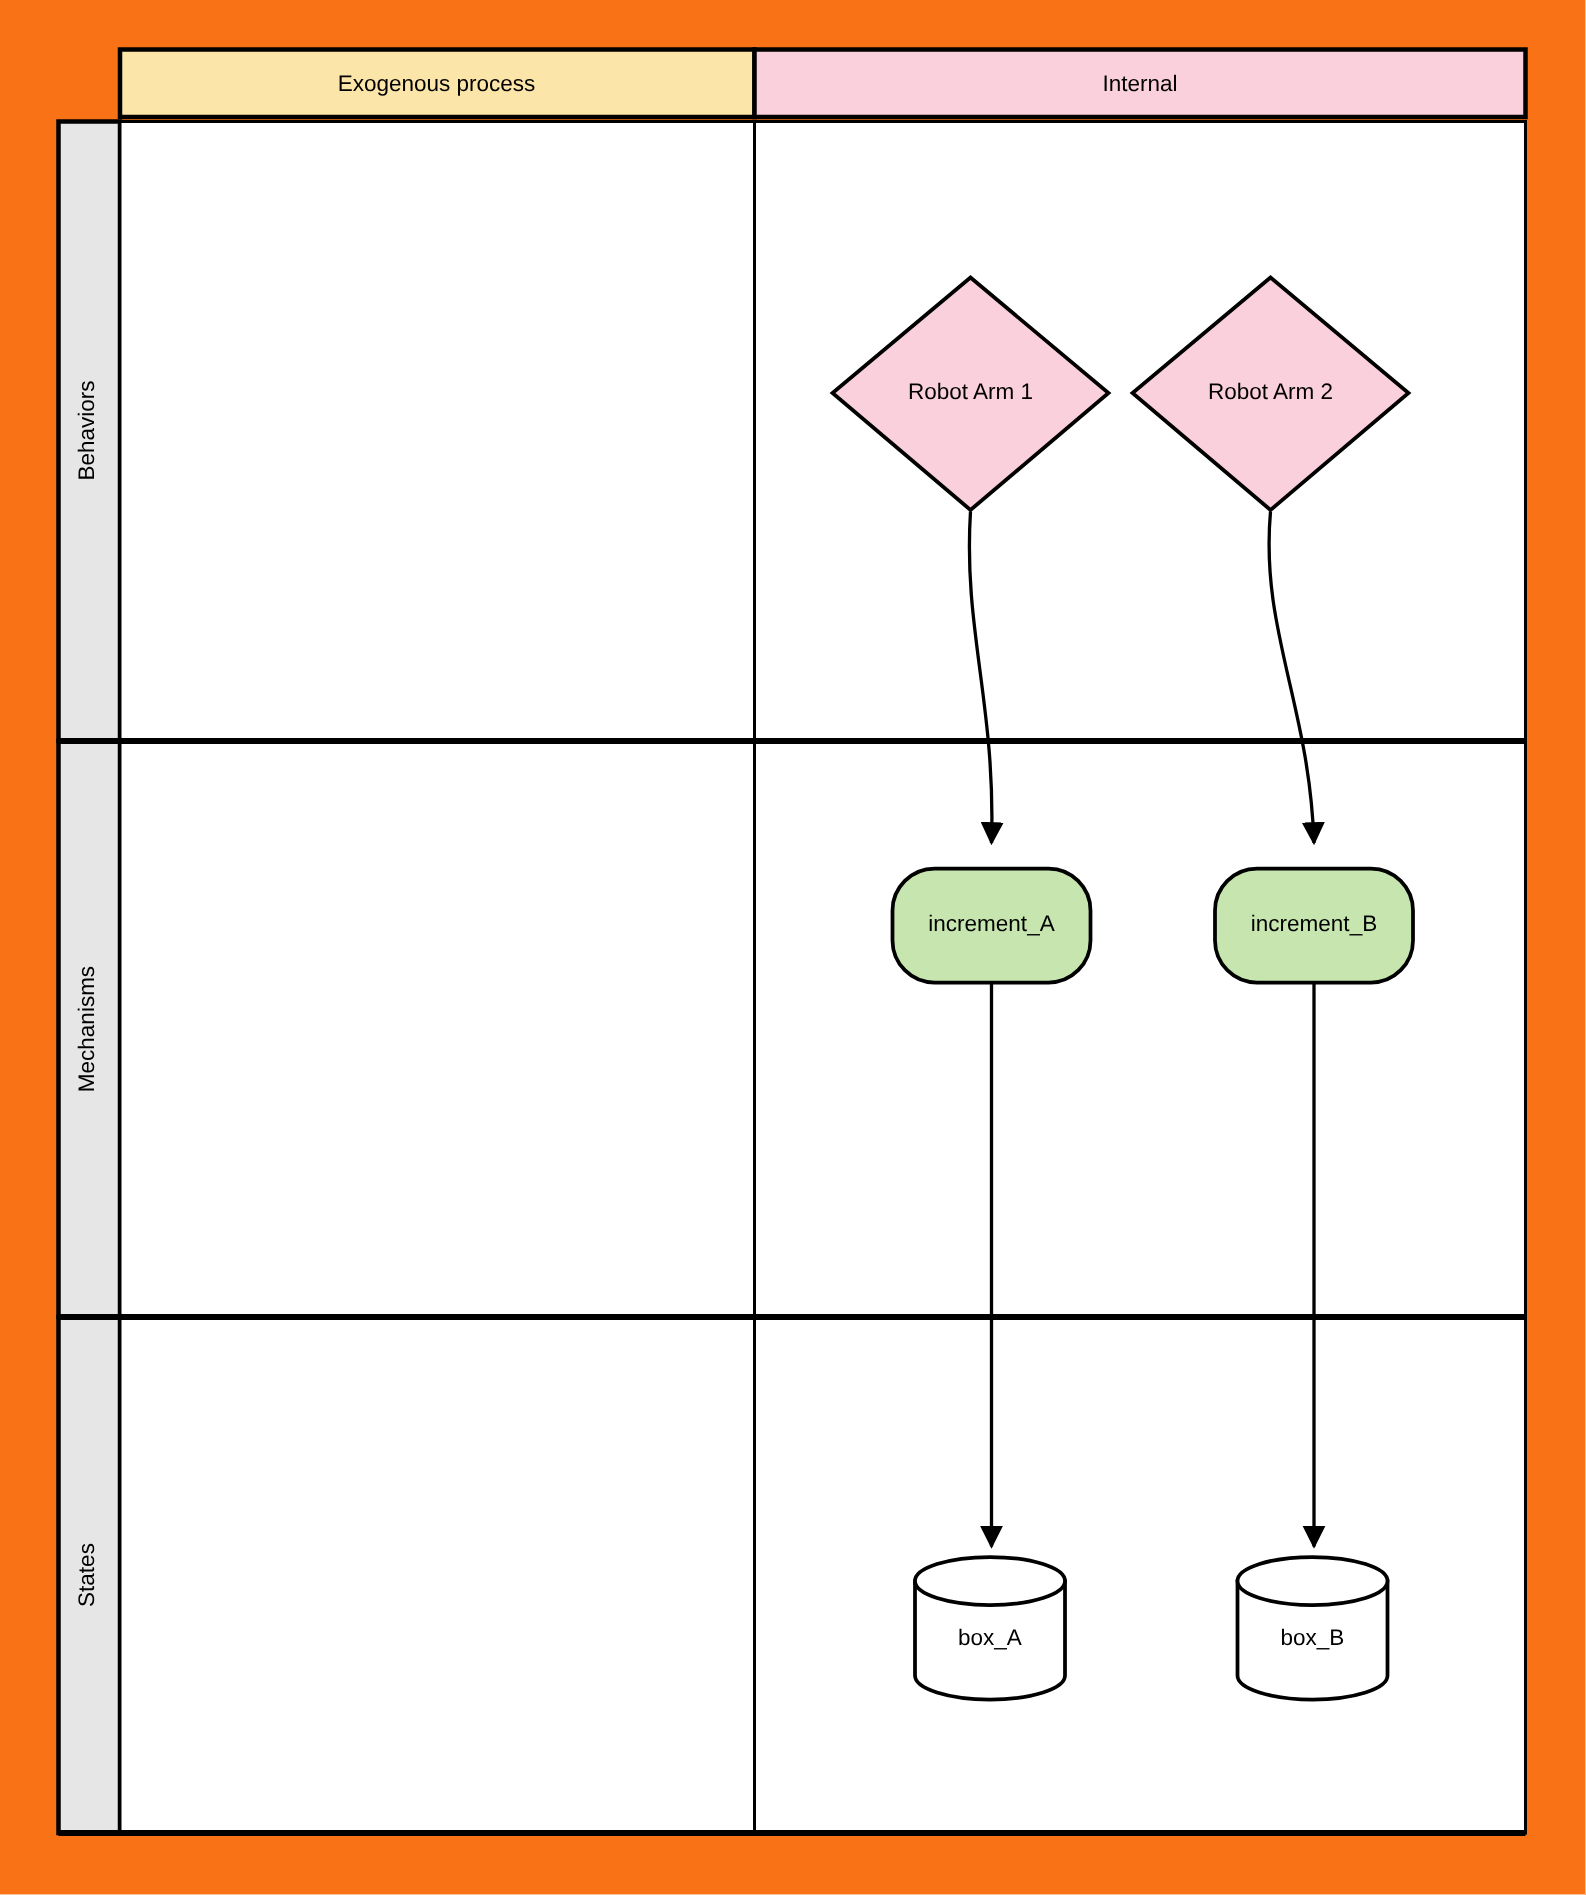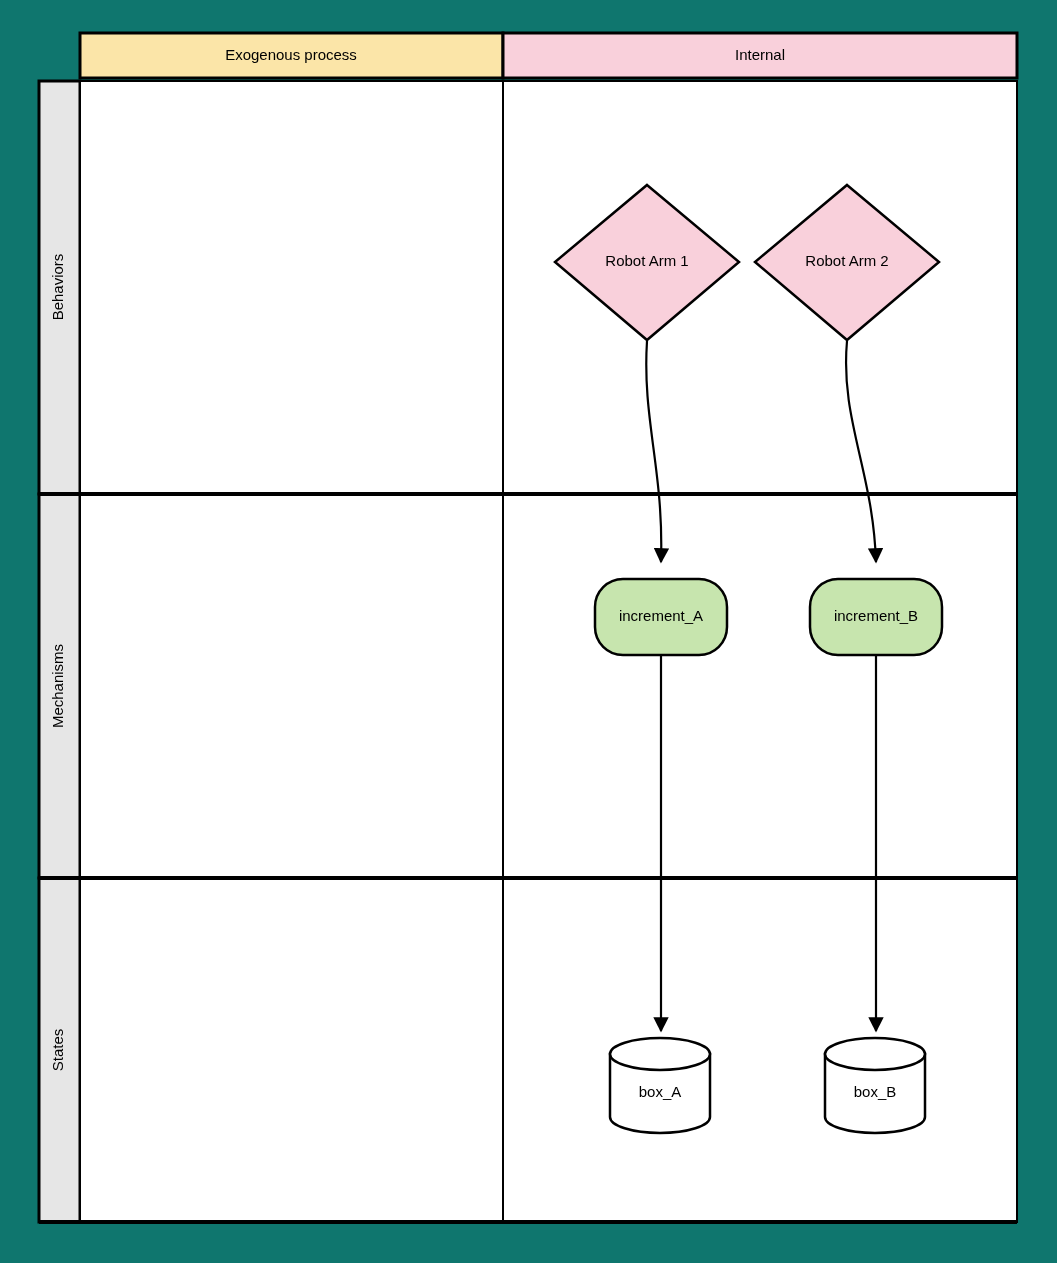--- a/index.html
+++ b/index.html
@@ -6,21 +6,21 @@
   html, body {
     margin: 0;
     padding: 0;
     background: #ffffff;
     font-family: "Liberation Sans", sans-serif;
   }
   #canvas {
     position: relative;
     width: 1057px;
     height: 1263px;
-    background: #0f766e;
+    background: #f97316;
     overflow: hidden;
   }
   #diagram-svg {
     position: absolute;
     left: 0;
     top: 0;
     width: 1057px;
     height: 1263px;
   }
   .lbl {

